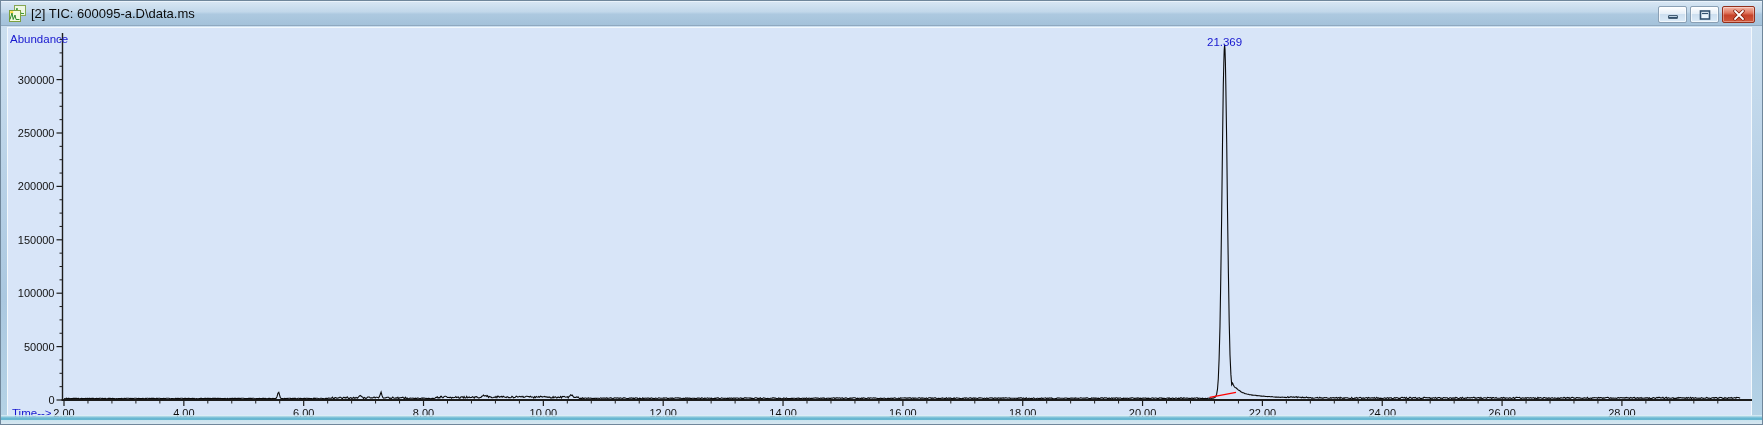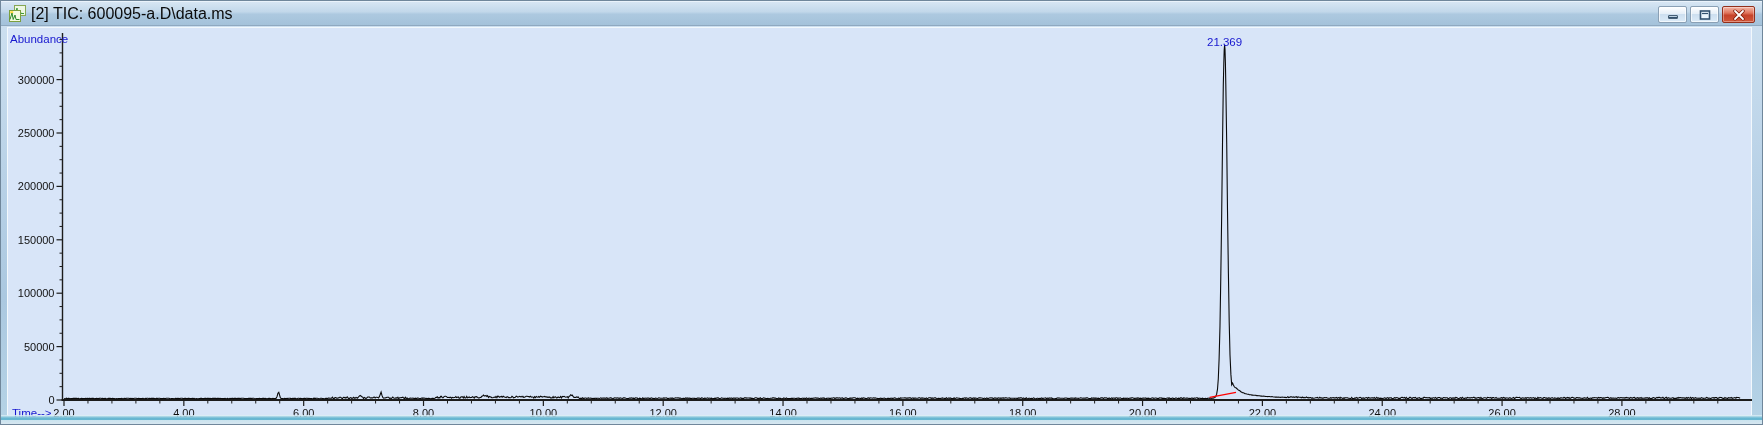--- a/index.html
+++ b/index.html
@@ -13,21 +13,21 @@
   }
   .titlebar{
     position:absolute;left:0;top:0;width:100%;height:25px;
     background:linear-gradient(#d9e7f4,#c2d8ea 45%,#adc9e0 55%,#a4c2da);
     border-bottom:1px solid #8fa9c0;
     box-shadow:inset 0 1px 0 #eaf3fb;
   }
   .app-icon{position:absolute;left:8px;top:4px;width:17px;height:17px;}
   .title-text{
     position:absolute;left:30px;top:0;height:25px;line-height:25px;
-    font-size:16px;color:#0b0b0b;white-space:nowrap;
+    font-size:13px;color:#0b0b0b;white-space:nowrap;
   }
   .controls{position:absolute;right:7px;top:5px;height:17px;display:flex;gap:3px;}
   .wbtn{
     width:29px;height:17px;border-radius:2px;padding:0;margin:0;
     border:1px solid #8aa0b5;position:relative;cursor:default;
     background:linear-gradient(#ffffff,#e6eff8 45%,#cddff0 50%,#dcebf8);
     box-shadow:inset 0 0 0 1px rgba(255,255,255,.65);
   }
   .wbtn.close{
     width:33px;border-color:#93301c;

